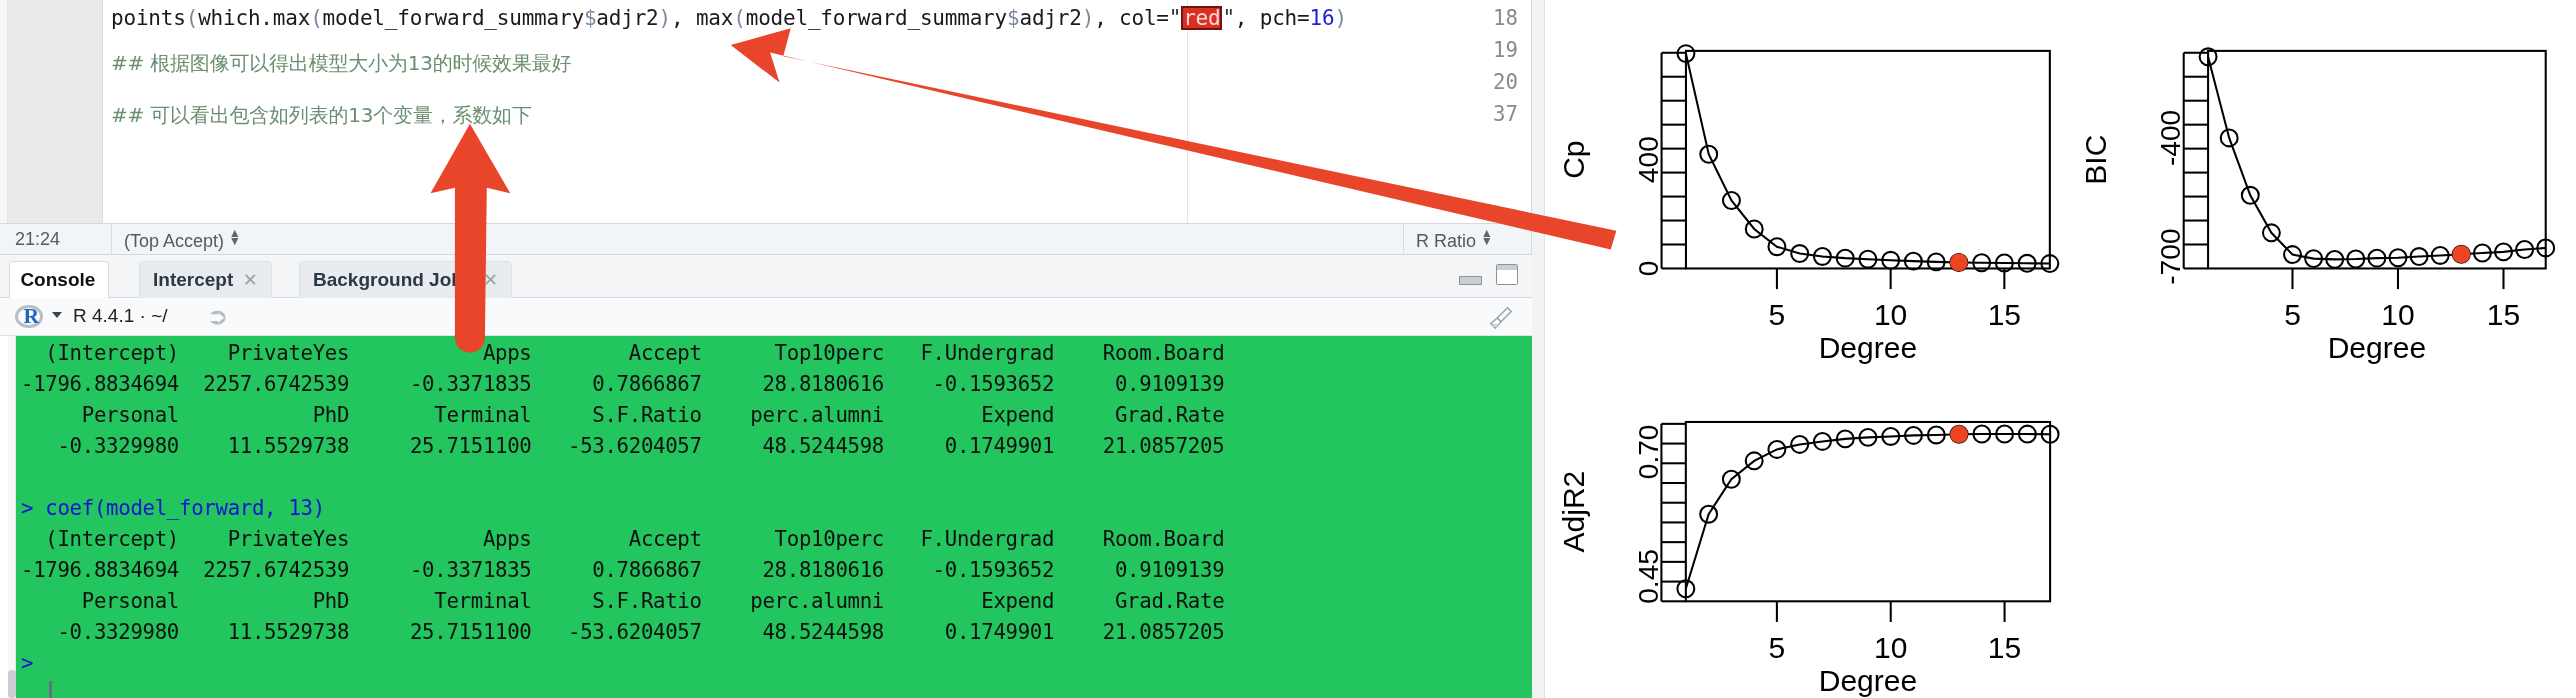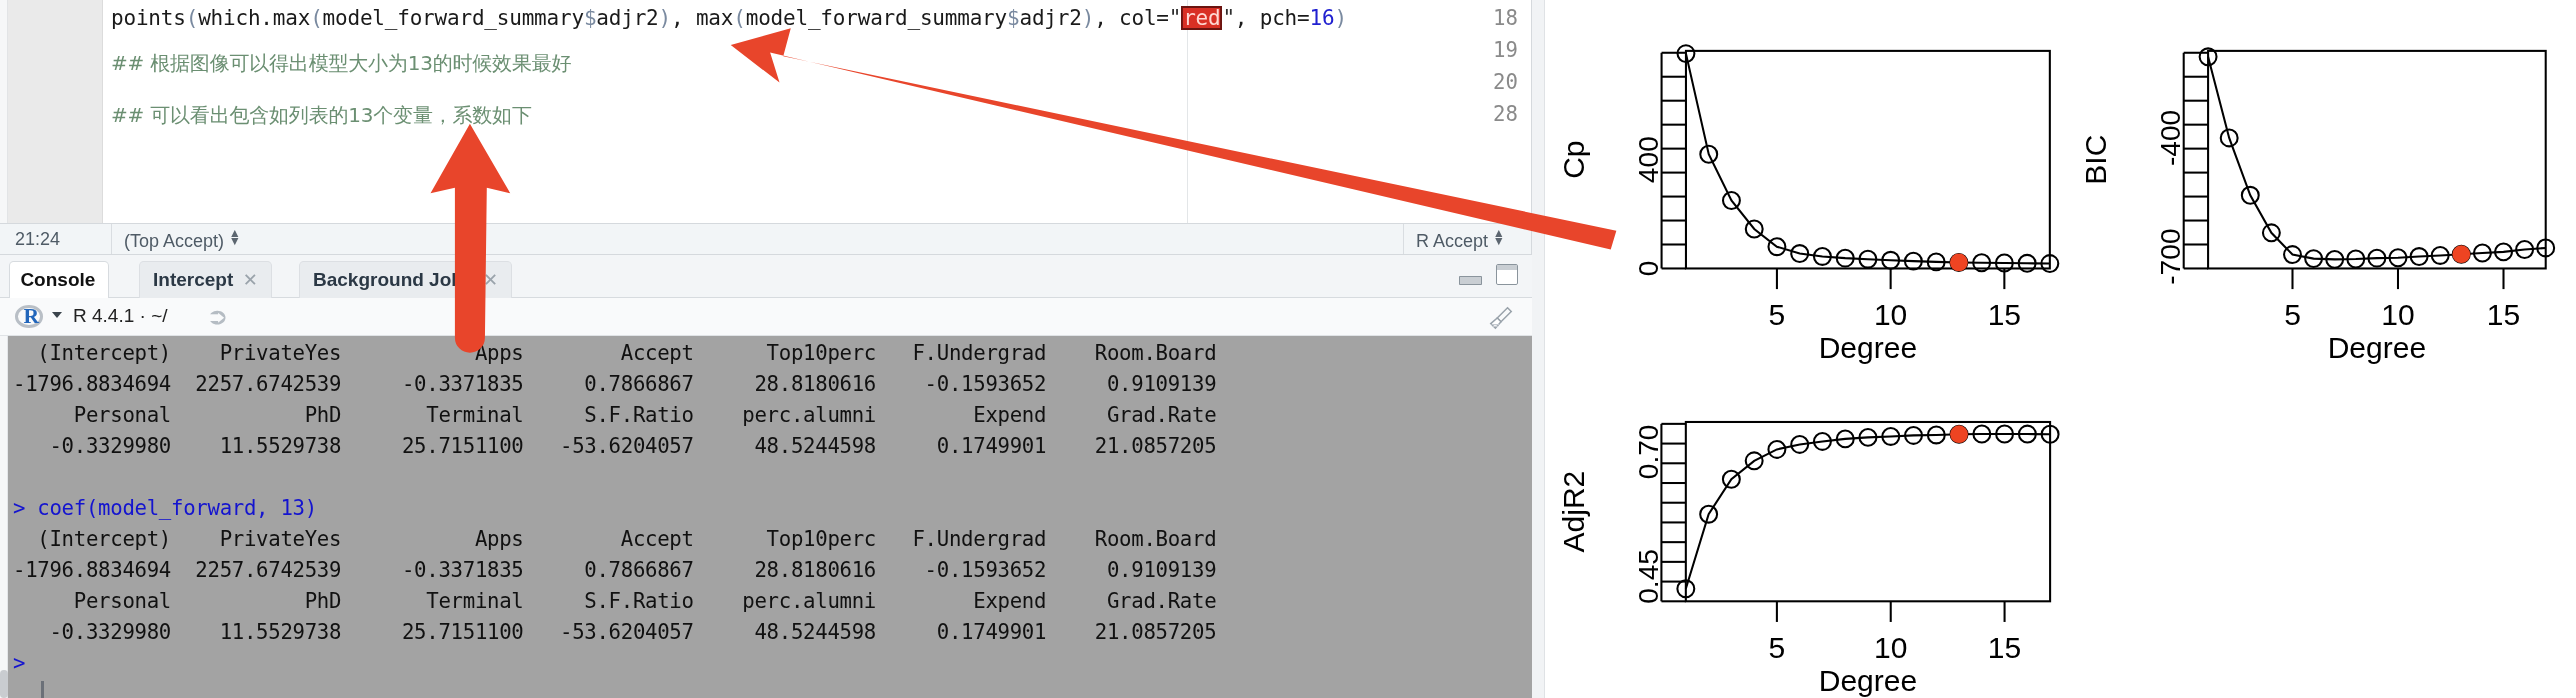--- a/index.html
+++ b/index.html
@@ -74,22 +74,22 @@
   #r-logo{position:absolute;left:15px;top:5.6px;width:28px;height:26px;}
   #r-logo .ring{position:absolute;left:0;top:1.9px;width:28px;height:22.5px;border-radius:50%;
                 border:3.8px solid #b9bfc6;box-sizing:border-box;}
   #r-logo .rl{position:absolute;left:8.4px;top:0.9px;font-size:21.6px;font-weight:bold;color:#2266bb;
               font-family:"Liberation Serif",serif;line-height:24.4px;}
   #r-caret{position:absolute;left:52px;top:14px;width:0;height:0;
            border-left:5.6px solid transparent;border-right:5.6px solid transparent;border-top:6.6px solid #3b444c;}
   #r-version{position:absolute;left:73px;top:6.6px;font-size:19px;color:#222;}
   #r-share{position:absolute;left:208px;top:4.7px;font-size:22.5px;color:#b5bcc3;transform:scaleX(1.2);}
 
-  #console-out{position:absolute;left:0;top:81px;width:1658px;height:362px;overflow:hidden;
-               background:#a3a3a3;}
+  #console-out{position:absolute;left:8px;top:81px;width:1658px;height:362px;overflow:hidden;
+               background:#22c55e;}
   #console-left-rail{position:absolute;left:0;top:0;width:8.4px;height:362px;
                      background:#f6f7f8;border-right:0.9px solid #e4e6e9;box-sizing:border-box;}
   .con-line{position:absolute;left:13px;white-space:pre;
             font-family:"DejaVu Sans Mono","Liberation Mono",monospace;
             font-size:20.7px;line-height:31px;color:#111;letter-spacing:-0.3px;}
   .con-line.cmd{color:#1414cf;}
   .con-line.cmd .cn{font-family:"DejaVu Sans","Liberation Sans",sans-serif;font-size:19px;}
   #console-caret{position:absolute;left:41px;top:340px;width:2.8px;height:24.4px;background:#6b7078;}
   #console-scroll-thumb{position:absolute;left:0;top:334px;width:7.5px;height:28px;background:#c9ccd0;border-radius:3.8px;}
 
@@ -111,36 +111,36 @@
   <div id="left-col">
 
     <div id="editor-pane">
       <div id="editor-gutter"></div>
       <div id="editor-scroll-edge"></div>
       <div id="editor-margin-line"></div>
 
       <div class="gutter-num" style="top:1.9px;">18</div>
       <div class="gutter-num" style="top:34px;">19</div>
       <div class="gutter-num" style="top:66px;">20</div>
-      <div class="gutter-num" style="top:98px;">28</div>
+      <div class="gutter-num" style="top:98px;">37</div>
 
       <div class="code-line" id="cl18" style="top:1.9px;"><span>points</span><span class="cm-paren">(</span><span>which.max</span><span class="cm-paren">(</span><span>model_forward_summary</span><span class="cm-dollar">$</span><span>adjr2</span><span class="cm-paren">)</span><span>, </span><span>max</span><span class="cm-paren">(</span><span>model_forward_summary</span><span class="cm-dollar">$</span><span>adjr2</span><span class="cm-paren">)</span><span>, col=</span><span class="cm-str">"</span><span class="cm-colorchip">red</span><span class="cm-str">"</span><span>, pch=</span><span class="cm-num">16</span><span class="cm-paren">)</span></div>
 
       <div class="code-line cm-comment" style="top:35px;margin-top:12px;">## 根据图像可以得出模型大小为13的时候效果最好</div>
 
 
       <div class="code-line cm-comment" style="top:99px;">## 可以看出包含如列表的13个变量，系数如下</div>
     </div>
 
     <div id="editor-statusbar">
       <div id="status-pos">21:24</div>
       <div id="status-sep"></div>
       <div id="status-toplevel"><span>(Top Accept)</span><span class="updown"><i>▲</i><i>▼</i></span></div>
       <div id="status-rscript-sep"></div>
-      <div id="status-rscript"><span>R Accept</span><span class="updown"><i>▲</i><i>▼</i></span></div>
+      <div id="status-rscript"><span>R Ratio</span><span class="updown"><i>▲</i><i>▼</i></span></div>
     </div>
 
     <div id="console-pane">
 
       <div id="console-tabbar">
         <div class="ctab active" style="left:9.4px;padding-left:10px;"><span>Console</span></div>
         <div class="ctab inactive" style="left:139px;"><span>Intercept</span><span class="ctab-x">✕</span></div>
         <div class="ctab inactive" style="left:299px;"><span>Background Jobs</span><span class="ctab-x">✕</span></div>
 
         <div id="console-win-btns">

